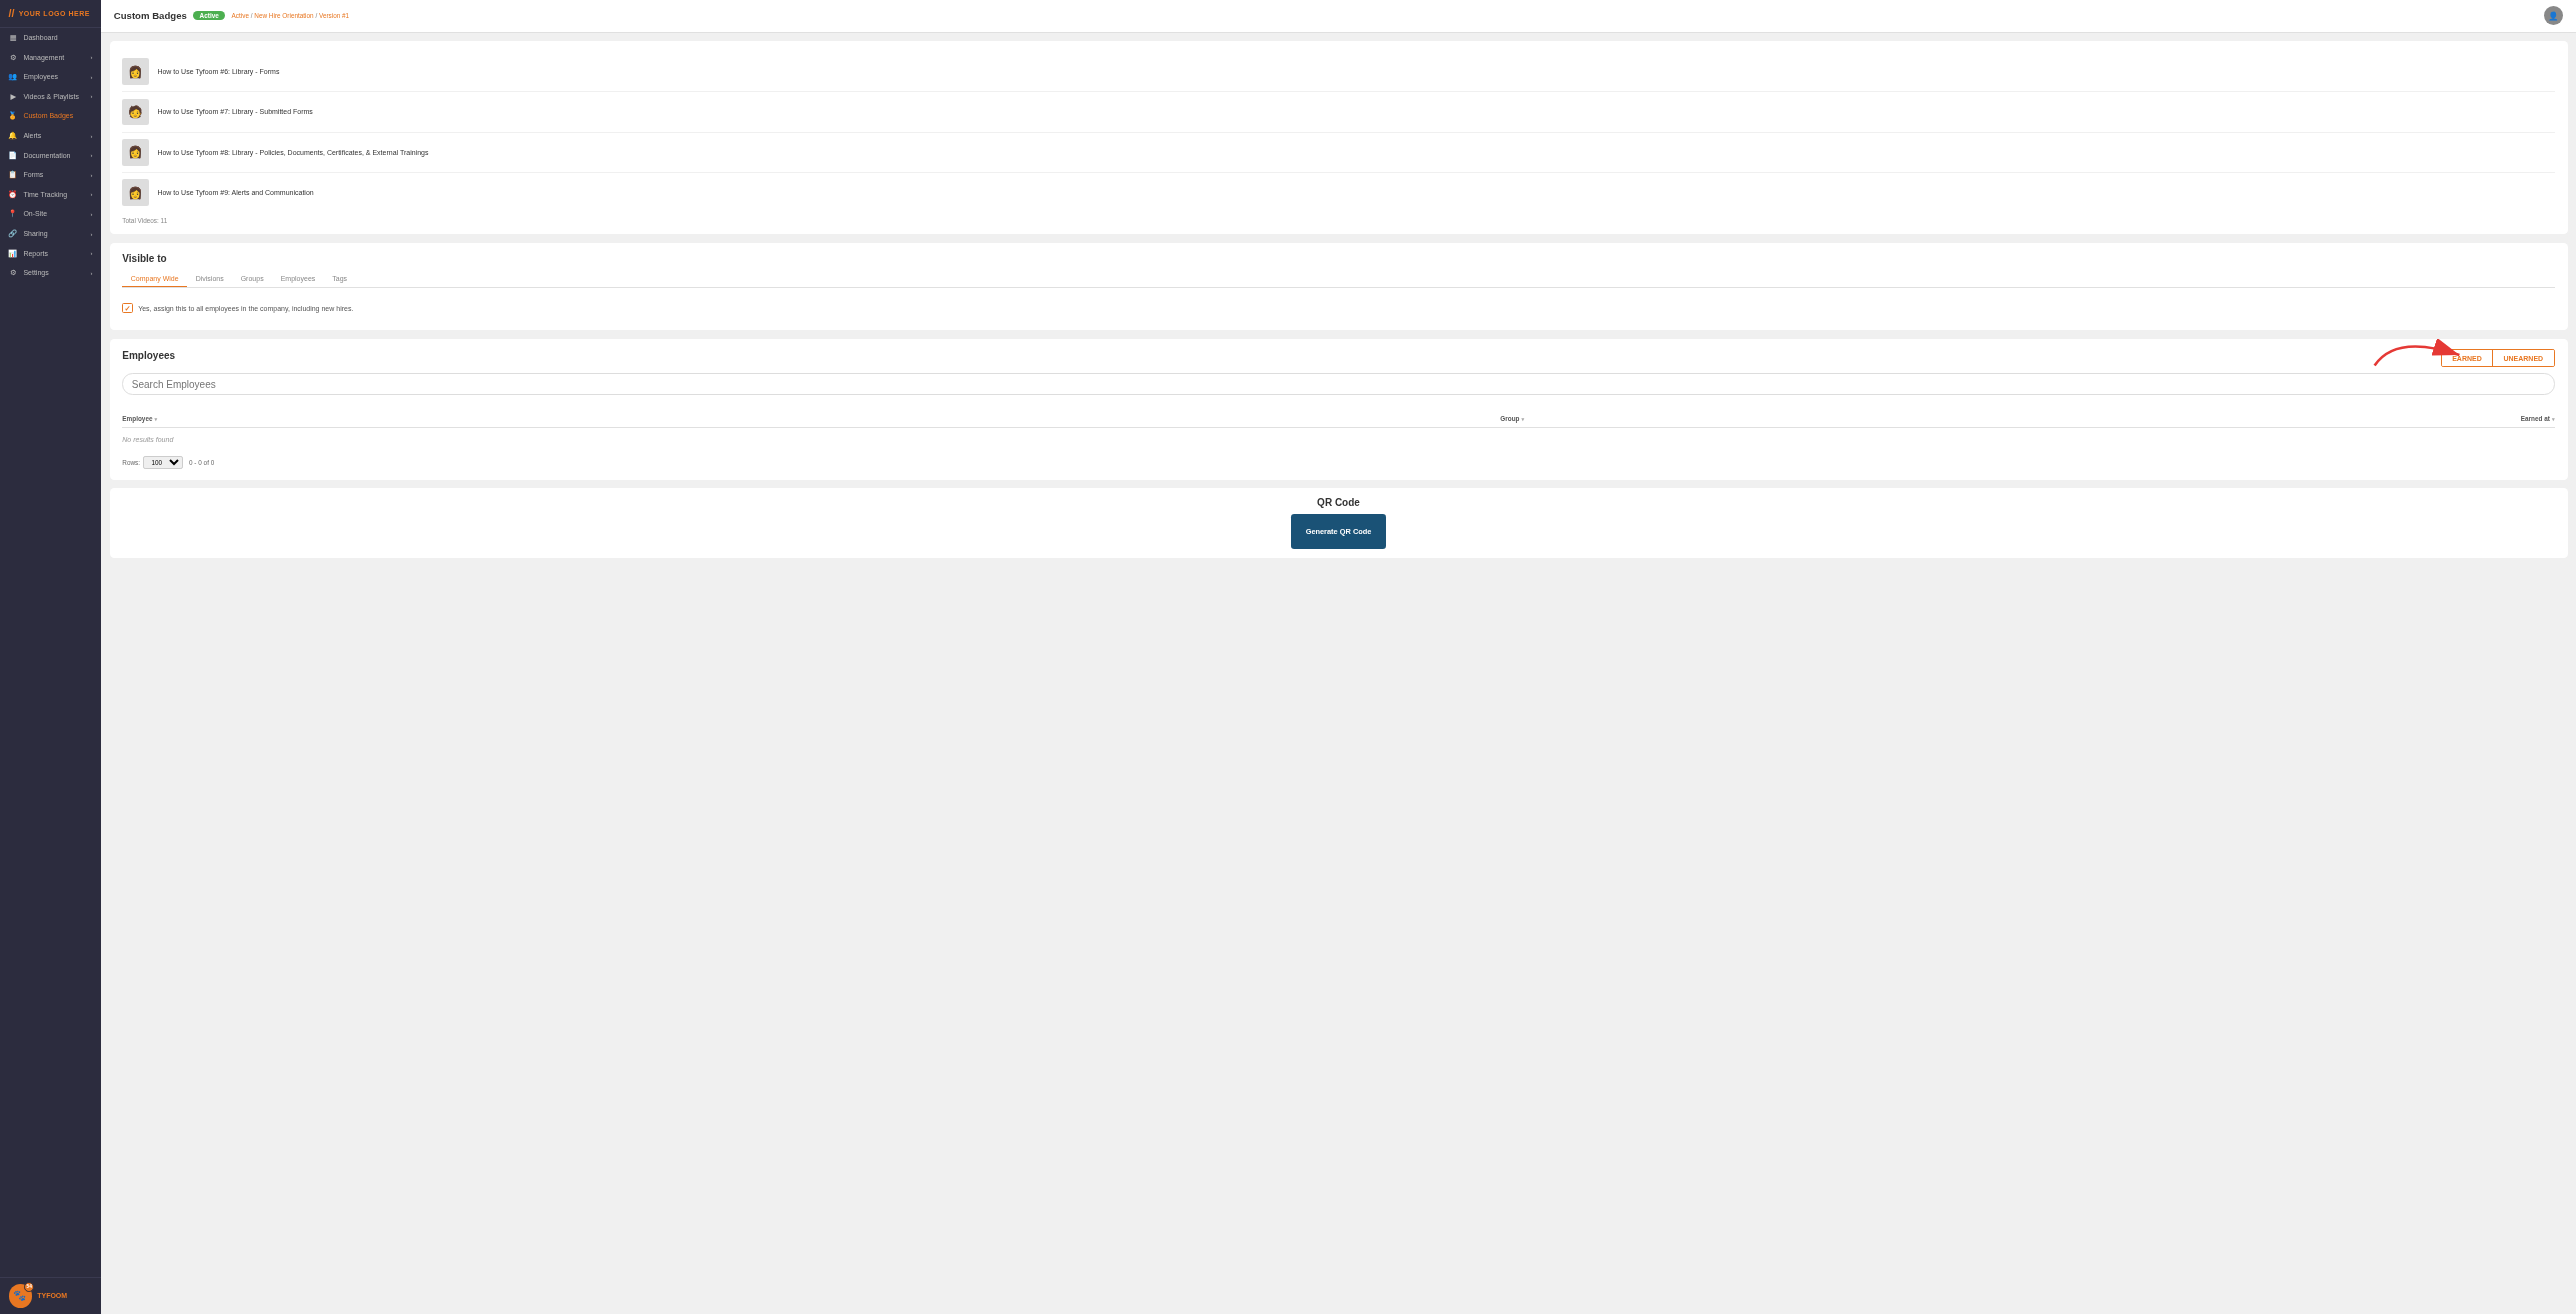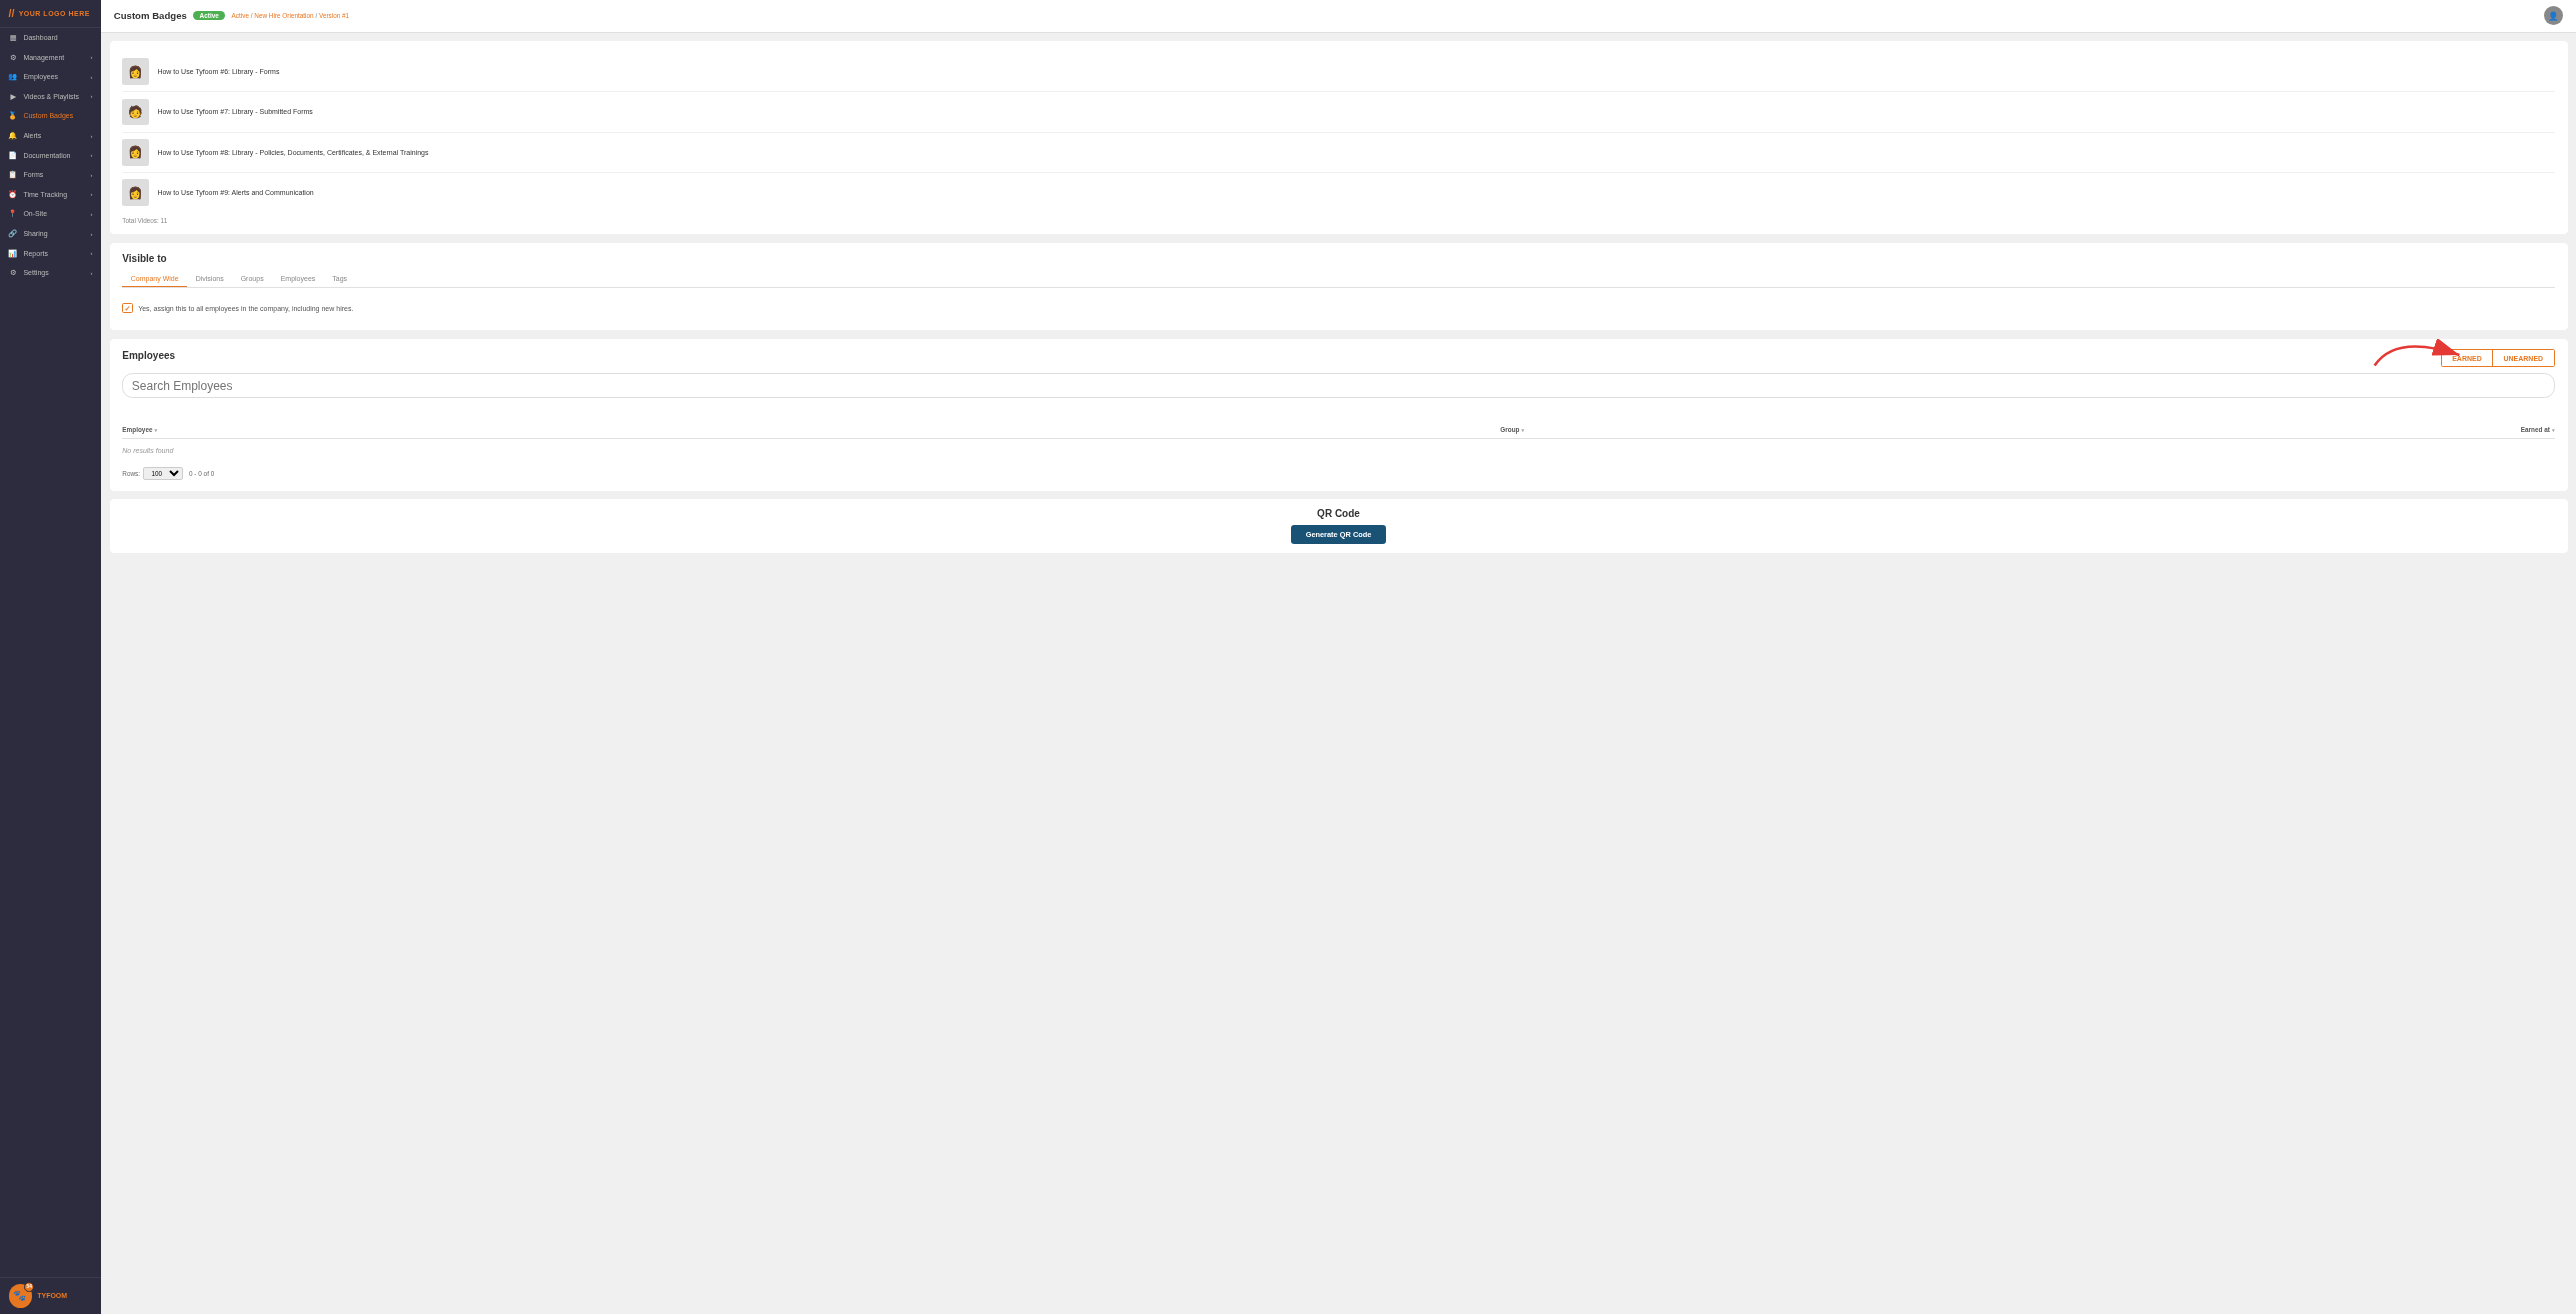--- a/index.html
+++ b/index.html
@@ -226,23 +226,23 @@
       outline: none;
     }
     .toggle-btn.active { background: white; }
     .toggle-divider { width: 0.5px; background: #e87722; }
 
     .search-input {
       width: 100%;
       padding: 4.3px 8.5px;
       border: 0.5px solid #ddd;
       border-radius: 10.6px;
-      font-size: 12px;
+      font-size: 10px;
       color: #888;
-      margin-bottom: 24px;
+      margin-bottom: 16px;
       outline: none;
     }
 
     .table-header {
       display: flex;
       padding: 4.3px 0;
       border-bottom: 0.5px solid #e0e0e0;
       font-size: 6.4px;
       font-weight: 600;
       color: #555;
@@ -274,21 +274,21 @@
       font-size: 6.4px;
     }
 
     
     .qr-section { text-align: center; padding: 8.5px 12.8px; }
     .generate-btn {
       background: #1a5276;
       color: white;
       border: none;
       border-radius: 3.2px;
-      padding: 5px 15px;
+      padding: 13px 15px;
       font-size: 7.4px;
       font-weight: 600;
       cursor: pointer;
     }
 
     
     .update-section { text-align: center; padding: 6.4px; }
     .update-btn {
       background: #1a5276;
       color: white;

